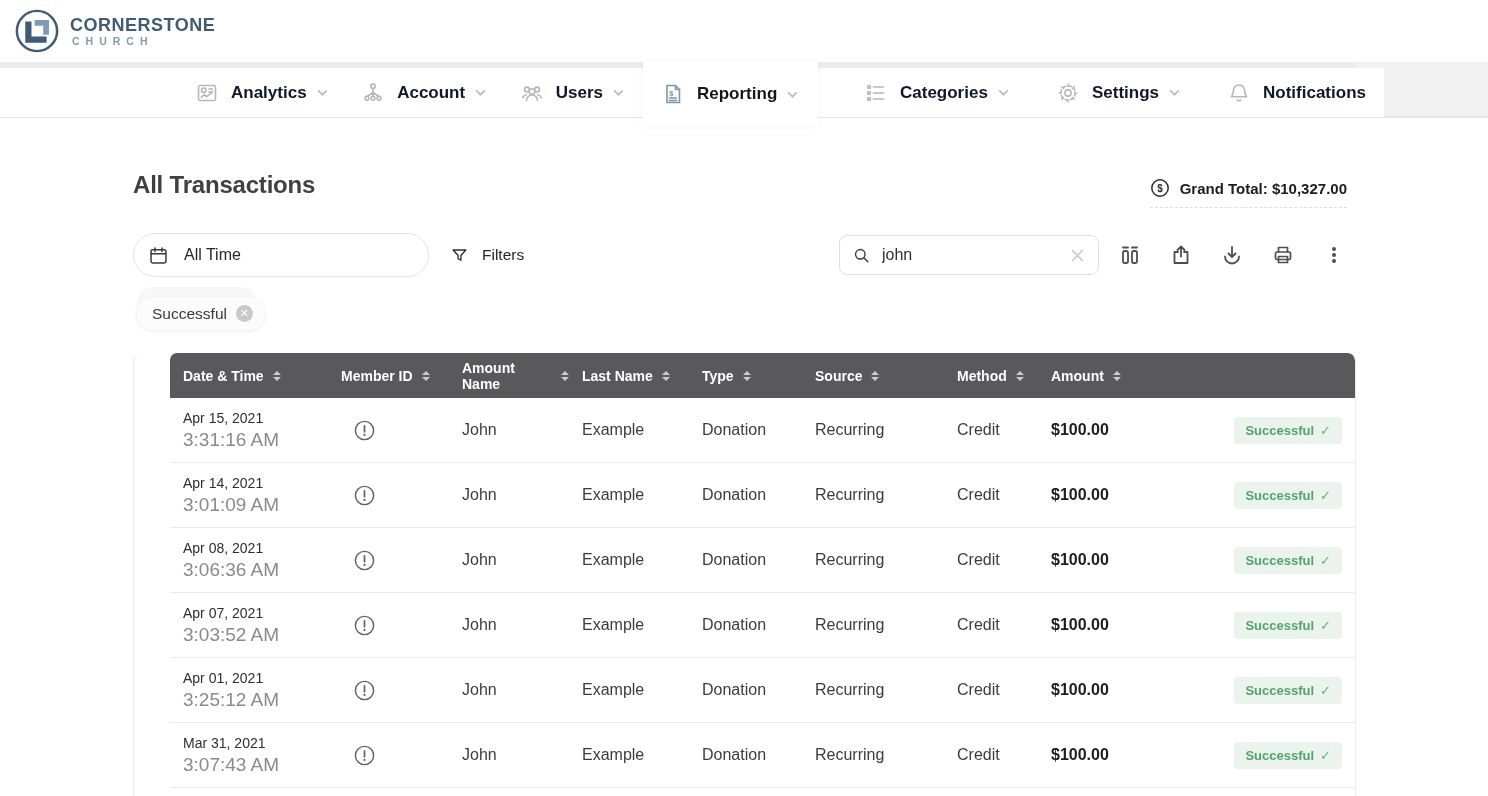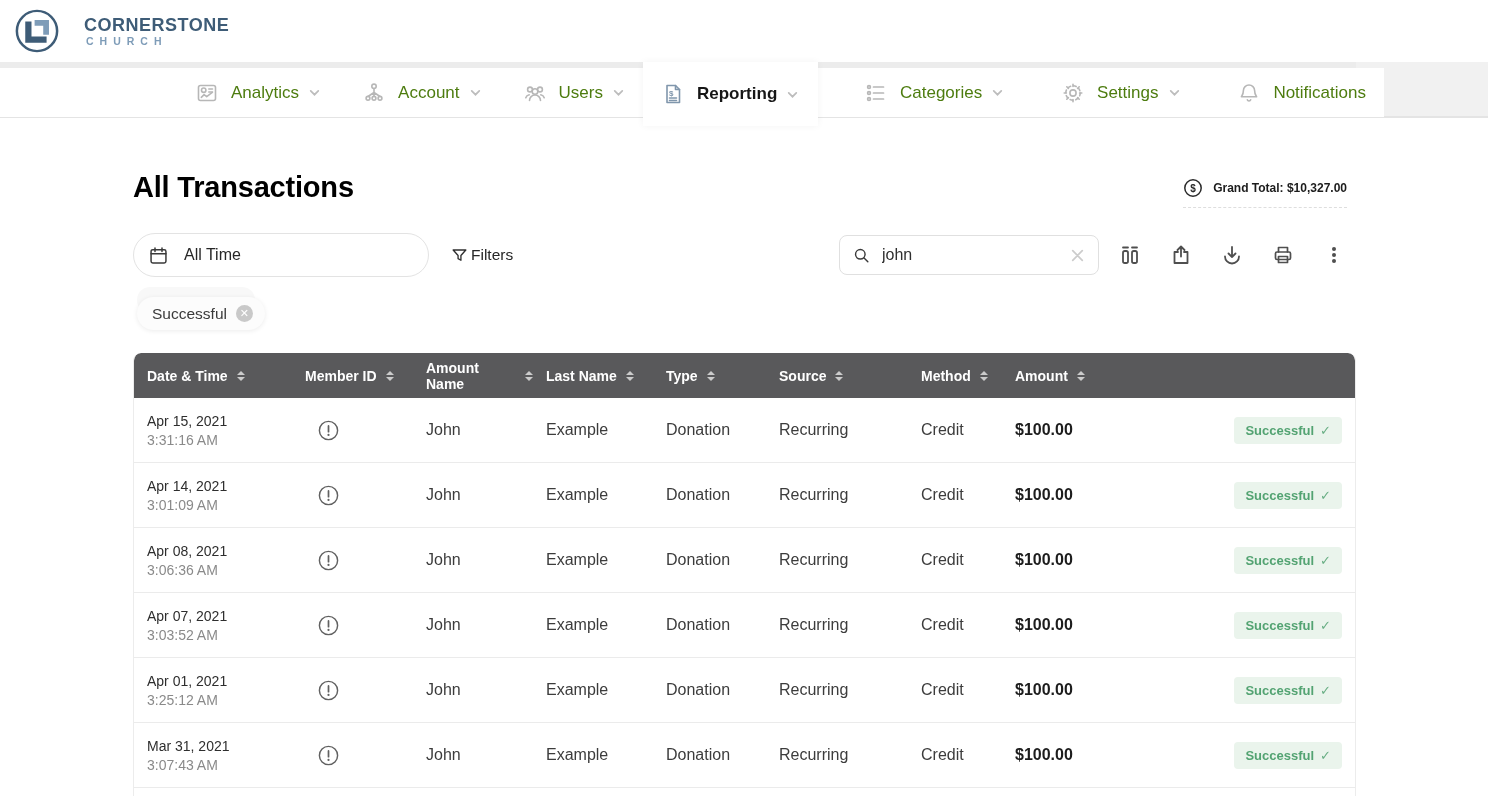--- a/index.html
+++ b/index.html
@@ -2,59 +2,59 @@
 <html><head>
 <meta charset="utf-8">
 <style>
   * { box-sizing: border-box; margin: 0; padding: 0; }
   html,body { width:1488px; height:796px; overflow:hidden; background:#fff;
     font-family:"Liberation Sans", sans-serif; }
   .stage { position:relative; width:1488px; height:796px; background:#fff; }
 
   
   .app-header { position:absolute; top:0; left:0; width:100%; height:62px; background:#fff; }
-  .logo { position:absolute; top:8px; left:14px; display:flex; align-items:center; gap:24px; }
+  .logo { position:absolute; top:8px; left:14px; display:flex; align-items:center; gap:10px; }
   .logo-text { display:flex; flex-direction:column; line-height:1; }
   .logo-name { font-size:18px; font-weight:700; color:#3e5c77; letter-spacing:.5px; }
   .logo-sub  { font-size:10.5px; font-weight:700; color:#7e9cb8; letter-spacing:6px; margin-top:2px; margin-left:2px; }
 
   
   .nav-band   { position:absolute; top:62px; left:0; width:100%; height:6px; background:#ececec; }
   .nav-row    { position:absolute; top:68px; left:0; width:100%; height:49px; background:#fff; }
   .nav-border { position:absolute; top:117px; left:0; width:100%; height:1px; background:#e4e4e4; }
   .nav-corner-right { position:absolute; top:62px; left:1356px; right:0; height:55px; background:#f1f1f1; border-bottom:1px solid #e4e4e4; }
   .nav-group { position:absolute; top:68px; height:49px; display:flex; align-items:center;
     justify-content:space-between; background:#fff; padding:0 18px; }
   .nav-group-a { left:177px; width:466px; }
   .nav-group-b { left:846px; width:538px; }
   .nav-tab-active { position:absolute; top:62px; left:643px; width:175px; height:64px; background:#fff;
     z-index:3; display:flex; align-items:center; padding-left:18px;
     box-shadow:0 0 7px rgba(0,0,0,.05); }
-  .nav-item { display:flex; align-items:center; gap:12px; font-size:17px; color:#4d7c0f; cursor:pointer; }
+  .nav-item { display:flex; align-items:center; gap:12px; font-size:17px; color:#0f172a; cursor:pointer;font-weight:bold; }
   .nav-item .nicon { color:#b7b7b7; display:flex; }
   .nav-item .chev { color:#bdbdbd; display:flex; margin-left:-3px; }
   .nav-tab-active .nav-item { font-weight:700; color:#161616; }
   .nav-tab-active .nicon { color:#8096ac; }
 
   
-  .page-title { position:absolute; top:171px; left:133px; font-size:29px; font-weight:700;
-    color:#000000; letter-spacing:-.2px; }
+  .page-title { position:absolute; top:171px; left:133px; font-size:24px; font-weight:700;
+    color:#404040; letter-spacing:-.2px; }
   .grand-total { position:absolute; top:178px; right:141px; display:flex; align-items:center;
     gap:10px; padding-bottom:9px; border-bottom:1px dashed #dedede; }
   .grand-total .gticon { display:flex; color:#2b2b2b; }
-  .grand-total .gttext { font-size:12px; font-weight:600; color:#1c1c1c; }
+  .grand-total .gttext { font-size:15px; font-weight:600; color:#1c1c1c; }
 
   
   .date-btn { position:absolute; top:233px; left:133px; width:296px; height:44px; background:#fff;
     border:1px solid #e3e3e3; border-radius:22px; display:flex; align-items:center;
     padding-left:14px; gap:15px; cursor:pointer; }
   .date-btn .dlabel { font-size:16px; color:#262626; }
   .date-btn .dicon { display:flex; color:#3a3a3a; }
   .filters-btn { position:absolute; top:233px; left:450px; height:44px; display:flex;
-    align-items:center; gap:2px; cursor:pointer; }
+    align-items:center; gap:13px; cursor:pointer; }
   .filters-btn .flabel { font-size:15.5px; color:#262626; }
   .filters-btn .ficon { display:flex; color:#2f2f2f; }
   .search-box { position:absolute; top:235px; left:839px; width:260px; height:40px;
     border:1px solid #e0e0e0; border-radius:8px; background:#fff; display:flex;
     align-items:center; padding:0 12px; gap:11px; }
   .search-box .sicon { display:flex; color:#3a3a3a; }
   .search-box input { flex:1; border:none; outline:none; font-size:16px; color:#2f2f2f;
     font-family:"Liberation Sans", sans-serif; background:transparent; min-width:0; }
   .search-box .clear { display:flex; color:#cccccc; cursor:pointer; }
   .iconbar { position:absolute; top:243px; left:1118px; display:flex; gap:27px; }
@@ -69,31 +69,31 @@
     padding:0 12px 0 15px; gap:9px; z-index:2; }
   .chip .clabel { font-size:15.5px; color:#3a3a3a; }
   .chip .cx { width:17px; height:17px; border-radius:50%; background:#c9c9c9; color:#fff;
     font-size:11px; display:flex; align-items:center; justify-content:center; cursor:pointer; }
 
   
   .tx-table { position:absolute; top:353px; left:133px; width:1223px; height:443px;
     overflow:hidden; border-left:1px solid #ececec; border-right:1px solid #ececec;
     border-radius:8px 8px 0 0; }
   .grid-cols { display:grid;
-    grid-template-columns:158px 121px 120px 120px 113px 142px 94px 130px 1fr; }
+    grid-template-columns:158px 121px 120px 120px 113px 142px 94px 130px 1fr;margin-left:36px; }
   .t-head { background:#59595b; height:45px; align-items:center; border-radius:7px 7px 0 0; }
   .th { display:flex; align-items:center; gap:9px; padding-left:13px; color:#fff;
     font-size:14px; font-weight:700; cursor:pointer; }
   .sort { display:flex; flex-direction:column; gap:2px; }
   .sort .up   { width:0; height:0; border-left:4px solid transparent; border-right:4px solid transparent; border-bottom:4px solid #cbcbcb; }
   .sort .down { width:0; height:0; border-left:4px solid transparent; border-right:4px solid transparent; border-top:4px solid #cbcbcb; }
   .t-row { height:65px; align-items:center; border-bottom:1px solid #ebebeb; background:#fff; }
   .td { padding-left:13px; font-size:16px; color:#3c3c3c; }
   .td-date .d1 { font-size:14px; color:#2e2e2e; }
-  .td-date .d2 { font-size:14px; color:#8a8a8a; margin-top:3px; }
+  .td-date .d2 { font-size:19px; color:#8a8a8a; margin-top:3px; }
   .td-member { display:flex; }
   .td-member .iicon { margin-left:12px; display:flex; color:#616161; cursor:pointer; }
   .td-amount { font-weight:700; color:#1d1d1d; }
   .td-status { display:flex; justify-content:flex-end; padding-right:13px; }
   .badge { background:#eaf4ec; color:#53a372; font-size:13px; font-weight:700;
     padding:6px 11px; border-radius:4px; display:flex; align-items:center; gap:6px; }
   .badge .bcheck { font-weight:400; opacity:.85; }
 </style>
 </head>
 <body>

